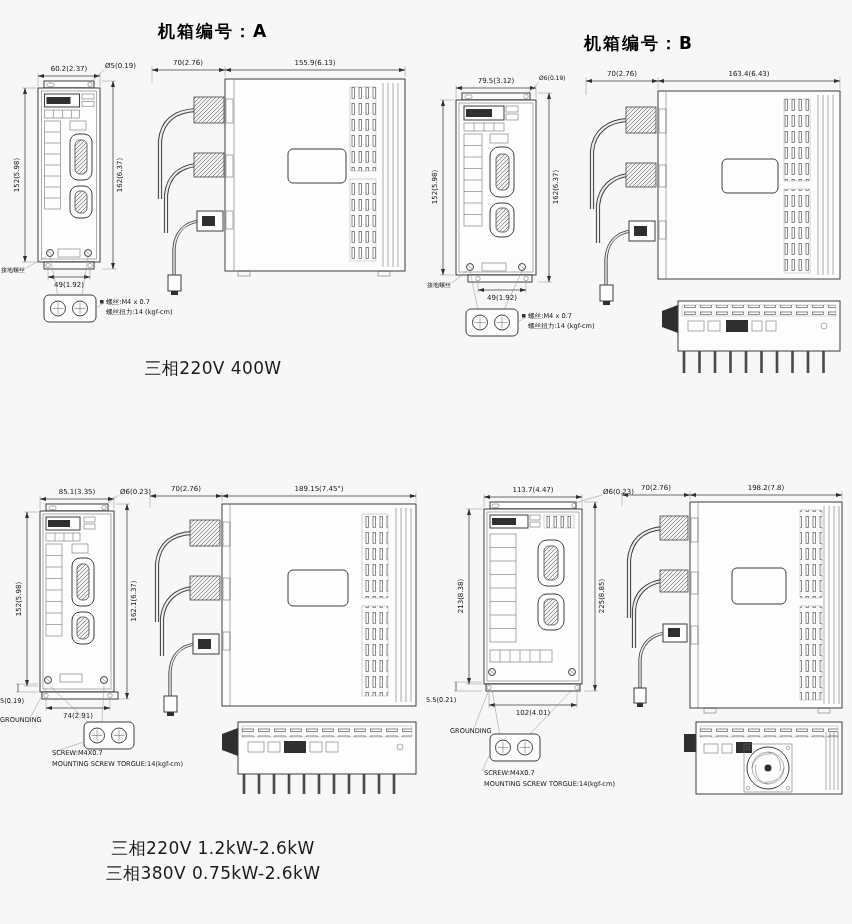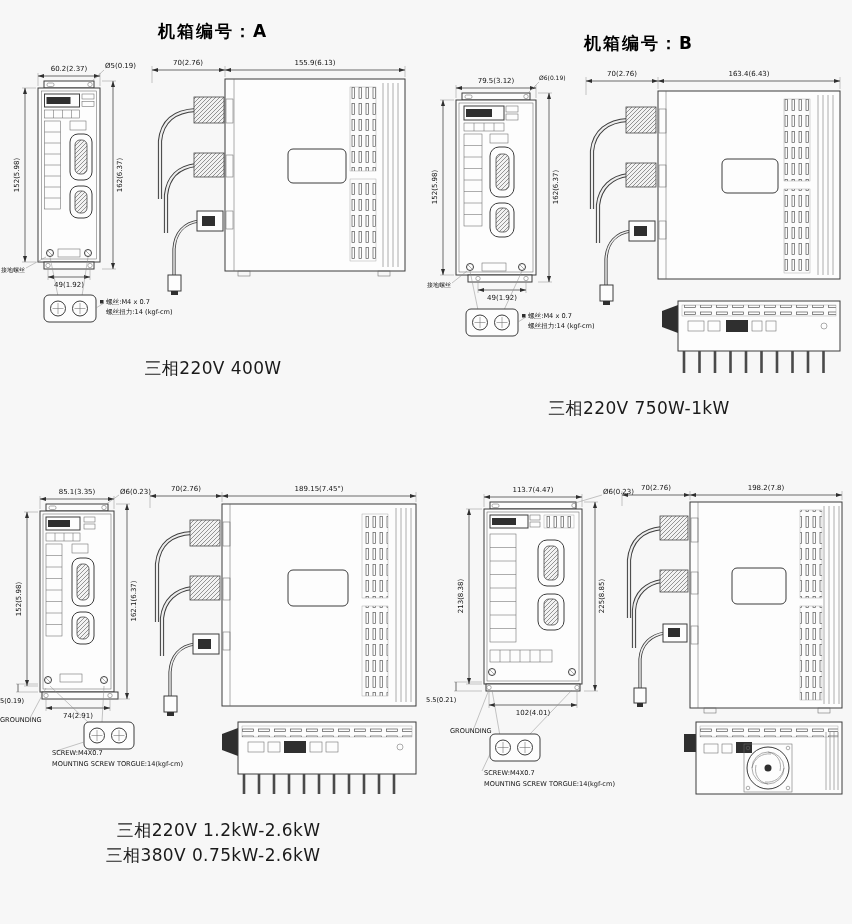--- a/index.html
+++ b/index.html
@@ -15,21 +15,21 @@
   .panel-title {
     text-align:center; font-size:17px; font-weight:bold; color:#000;
     letter-spacing:2px;
   }
   .pt-top { padding-top:8px;margin-top:12px; }
   .pt-low { padding-top:46px; }
   .draw { display:block; }
   .m10 { margin-top:10px; }
   .m20 { margin-top:20px; }
   .caption { text-align:center; font-size:17px; color:#1a1a1a; margin-top:14px; letter-spacing:0.4px; }
-  .caption .cap-lines { display:inline-block; text-align:right; line-height:1.45; }
+  .caption .cap-lines { display:inline-block; text-align:center; line-height:1.45;margin-top:18px; }
   
   .ol  { fill:#fdfdfd; stroke:#3d3d3d; stroke-width:1; }
   .ol2 { fill:none;    stroke:#3d3d3d; stroke-width:1; }
   .tl  { fill:none;    stroke:#6a6a6a; stroke-width:0.55; }
   .dl  { fill:none;    stroke:#2f2f2f; stroke-width:0.7; }
   .ex  { stroke:#8d8d8d; stroke-width:0.5; }
   .dk  { fill:#2f2f2f; stroke:none; }
   .hat { fill:url(#hatch); stroke:#474747; stroke-width:0.8; }
   .vnt { fill:url(#vent);  stroke:#999;    stroke-width:0.4; }
   .hv  { fill:url(#hvent); stroke:#999;    stroke-width:0.4; }
@@ -340,21 +340,20 @@
       <rect class="hv" x="256" y="240" width="154" height="11"></rect>
       <rect class="tl" x="262" y="256" width="16" height="10"></rect>
       <rect class="tl" x="282" y="256" width="12" height="10"></rect>
       <rect class="dk" x="300" y="255" width="22" height="12"></rect>
       <rect class="tl" x="326" y="256" width="10" height="10"></rect>
       <rect class="tl" x="340" y="256" width="10" height="10"></rect>
       <circle class="tl" cx="398" cy="261" r="3"></circle>
       <path class="pin" d="M258,286 v22 m15.5,-22 v22 m15.5,-22 v22 m15.5,-22 v22 m15.5,-22 v22 m15.5,-22 v22 m15.5,-22 v22 m15.5,-22 v22 m15.5,-22 v22 m15.5,-22 v22"></path>
     </g>
   </svg>
-  <div class="caption">三相220V 750W-1kW</div>
 </div>
 
 <div class="panel" style="left:0;top:462px">
   <svg class="draw m20" width="426" height="322" viewBox="0 0 426 322">
 
     <g>
       <rect class="ol" x="46" y="22" width="62" height="7"></rect>
       <rect class="tl" x="49" y="24" width="7" height="3.5" rx="1.5"></rect>
       <circle class="tl" cx="104" cy="25.5" r="2.2"></circle>
       <rect class="ol" x="40" y="29" width="74" height="181"></rect>

